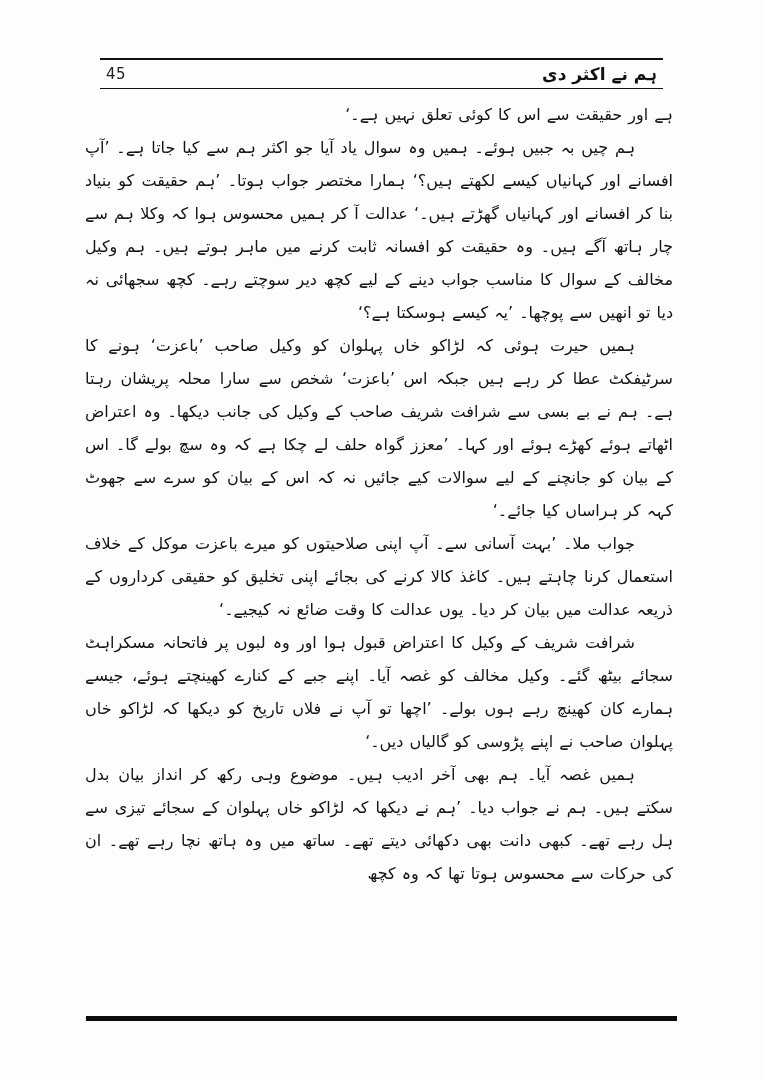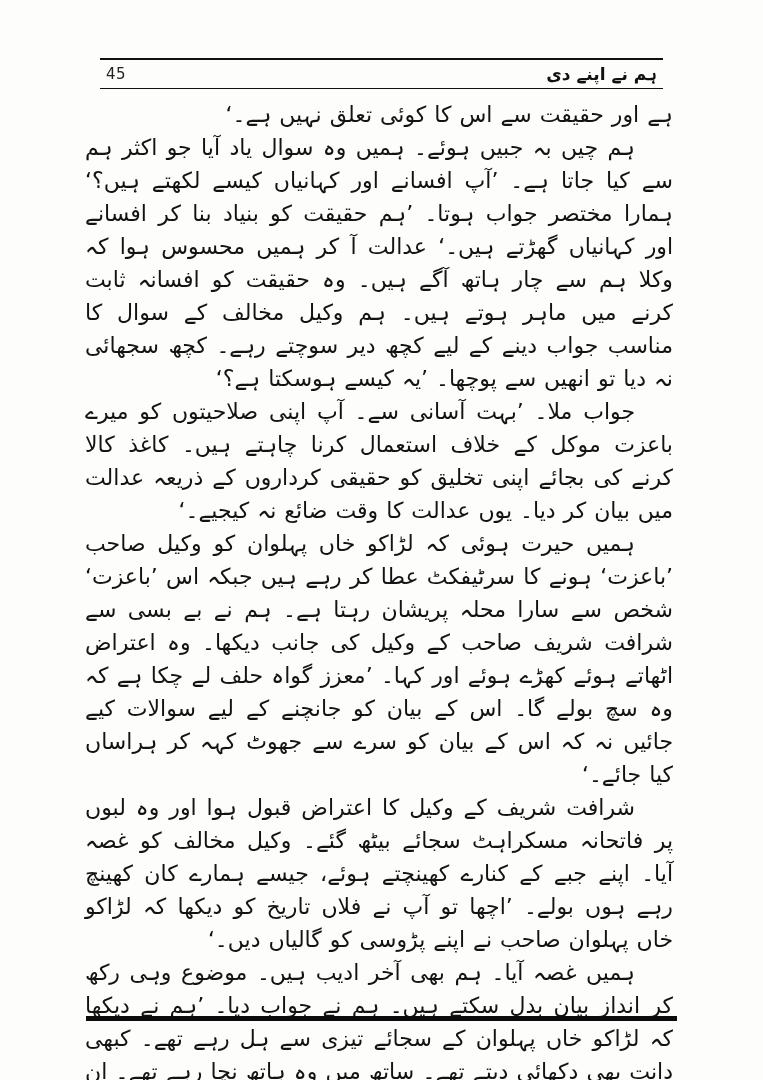--- a/index.html
+++ b/index.html
@@ -53,21 +53,21 @@
   
   .body-text {
     position: absolute;
     top: 98px;
     left: 85px;
     right: 90px;
     bottom: 70px;
     direction: rtl;
     unicode-bidi: embed;
     text-align: justify;
-    font-size: 22px;
+    font-size: 16px;
     line-height: 33px;
     word-spacing: 1px;
   }
   p.para {
     margin: 0;
     padding: 0;
     text-indent: 38px; 
   }
   p.para.no-indent {
     text-indent: 0;
@@ -84,29 +84,29 @@
 </style>
 </head>
 <body>
 
 <div class="page">
 
   <div class="header">
     <div class="rule-top"></div>
     <div class="header-row">
       <span class="page-number">45</span>
-      <span class="header-title">ہم نے اپنے دی</span>
+      <span class="header-title">ہم نے اکثر دی</span>
     </div>
     <div class="rule-under"></div>
   </div>
 
   <div class="body-text" dir="rtl">
     <p class="para no-indent">ہے اور حقیقت سے اس کا کوئی تعلق نہیں ہے۔‘</p>
     <p class="para">ہم چیں بہ جبیں ہوئے۔ ہمیں وہ سوال یاد آیا جو اکثر ہم سے کیا جاتا ہے۔ ’آپ افسانے اور کہانیاں کیسے لکھتے ہیں؟‘ ہمارا مختصر جواب ہوتا۔ ’ہم حقیقت کو بنیاد بنا کر افسانے اور کہانیاں گھڑتے ہیں۔‘ عدالت آ کر ہمیں محسوس ہوا کہ وکلا ہم سے چار ہاتھ آگے ہیں۔ وہ حقیقت کو افسانہ ثابت کرنے میں ماہر ہوتے ہیں۔ ہم وکیل مخالف کے سوال کا مناسب جواب دینے کے لیے کچھ دیر سوچتے رہے۔ کچھ سجھائی نہ دیا تو انھیں سے پوچھا۔ ’یہ کیسے ہوسکتا ہے؟‘</p>
+    <p class="para">ہمیں حیرت ہوئی کہ لڑاکو خاں پہلوان کو وکیل صاحب ’باعزت‘ ہونے کا سرٹیفکٹ عطا کر رہے ہیں جبکہ اس ’باعزت‘ شخص سے سارا محلہ پریشان رہتا ہے۔ ہم نے بے بسی سے شرافت شریف صاحب کے وکیل کی جانب دیکھا۔ وہ اعتراض اٹھاتے ہوئے کھڑے ہوئے اور کہا۔ ’معزز گواہ حلف لے چکا ہے کہ وہ سچ بولے گا۔ اس کے بیان کو جانچنے کے لیے سوالات کیے جائیں نہ کہ اس کے بیان کو سرے سے جھوٹ کہہ کر ہراساں کیا جائے۔‘</p>
     <p class="para">جواب ملا۔ ’بہت آسانی سے۔ آپ اپنی صلاحیتوں کو میرے باعزت موکل کے خلاف استعمال کرنا چاہتے ہیں۔ کاغذ کالا کرنے کی بجائے اپنی تخلیق کو حقیقی کرداروں کے ذریعہ عدالت میں بیان کر دیا۔ یوں عدالت کا وقت ضائع نہ کیجیے۔‘</p>
-    <p class="para">ہمیں حیرت ہوئی کہ لڑاکو خاں پہلوان کو وکیل صاحب ’باعزت‘ ہونے کا سرٹیفکٹ عطا کر رہے ہیں جبکہ اس ’باعزت‘ شخص سے سارا محلہ پریشان رہتا ہے۔ ہم نے بے بسی سے شرافت شریف صاحب کے وکیل کی جانب دیکھا۔ وہ اعتراض اٹھاتے ہوئے کھڑے ہوئے اور کہا۔ ’معزز گواہ حلف لے چکا ہے کہ وہ سچ بولے گا۔ اس کے بیان کو جانچنے کے لیے سوالات کیے جائیں نہ کہ اس کے بیان کو سرے سے جھوٹ کہہ کر ہراساں کیا جائے۔‘</p>
     <p class="para">شرافت شریف کے وکیل کا اعتراض قبول ہوا اور وہ لبوں پر فاتحانہ مسکراہٹ سجائے بیٹھ گئے۔ وکیل مخالف کو غصہ آیا۔ اپنے جبے کے کنارے کھینچتے ہوئے، جیسے ہمارے کان کھینچ رہے ہوں بولے۔ ’اچھا تو آپ نے فلاں تاریخ کو دیکھا کہ لڑاکو خاں پہلوان صاحب نے اپنے پڑوسی کو گالیاں دیں۔‘</p>
     <p class="para">ہمیں غصہ آیا۔ ہم بھی آخر ادیب ہیں۔ موضوع وہی رکھ کر انداز بیان بدل سکتے ہیں۔ ہم نے جواب دیا۔ ’ہم نے دیکھا کہ لڑاکو خاں پہلوان کے سجائے تیزی سے ہل رہے تھے۔ کبھی دانت بھی دکھائی دیتے تھے۔ ساتھ میں وہ ہاتھ نچا رہے تھے۔ ان کی حرکات سے محسوس ہوتا تھا کہ وہ کچھ</p>
   </div>
 
   <div class="footer-rule"></div>
 
 </div>
 
 </body></html>

